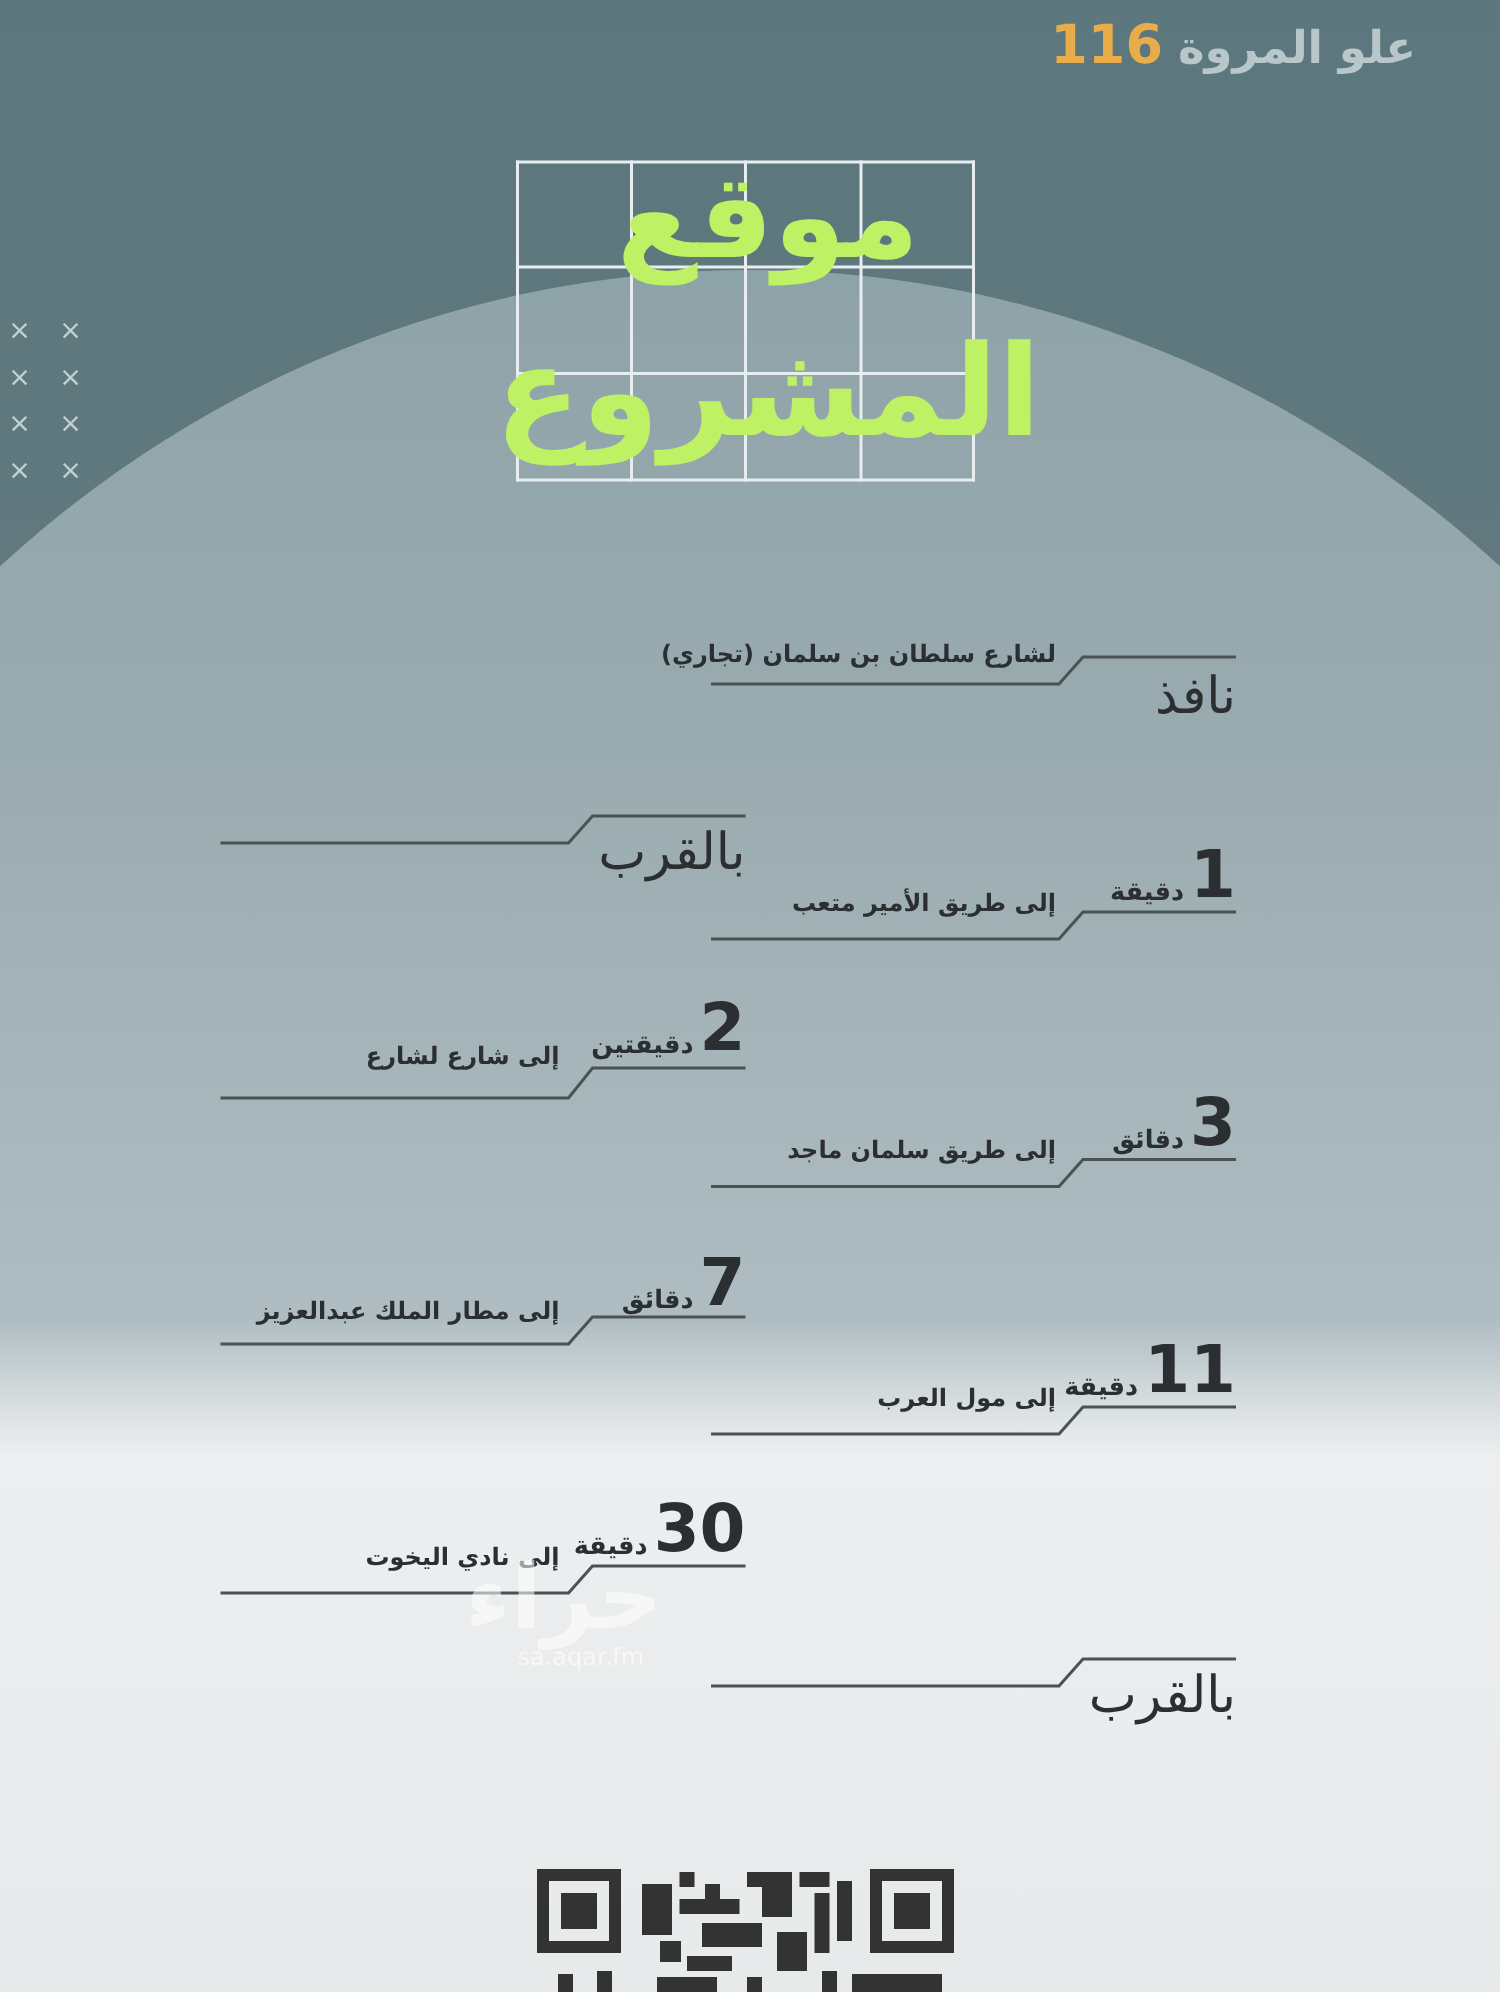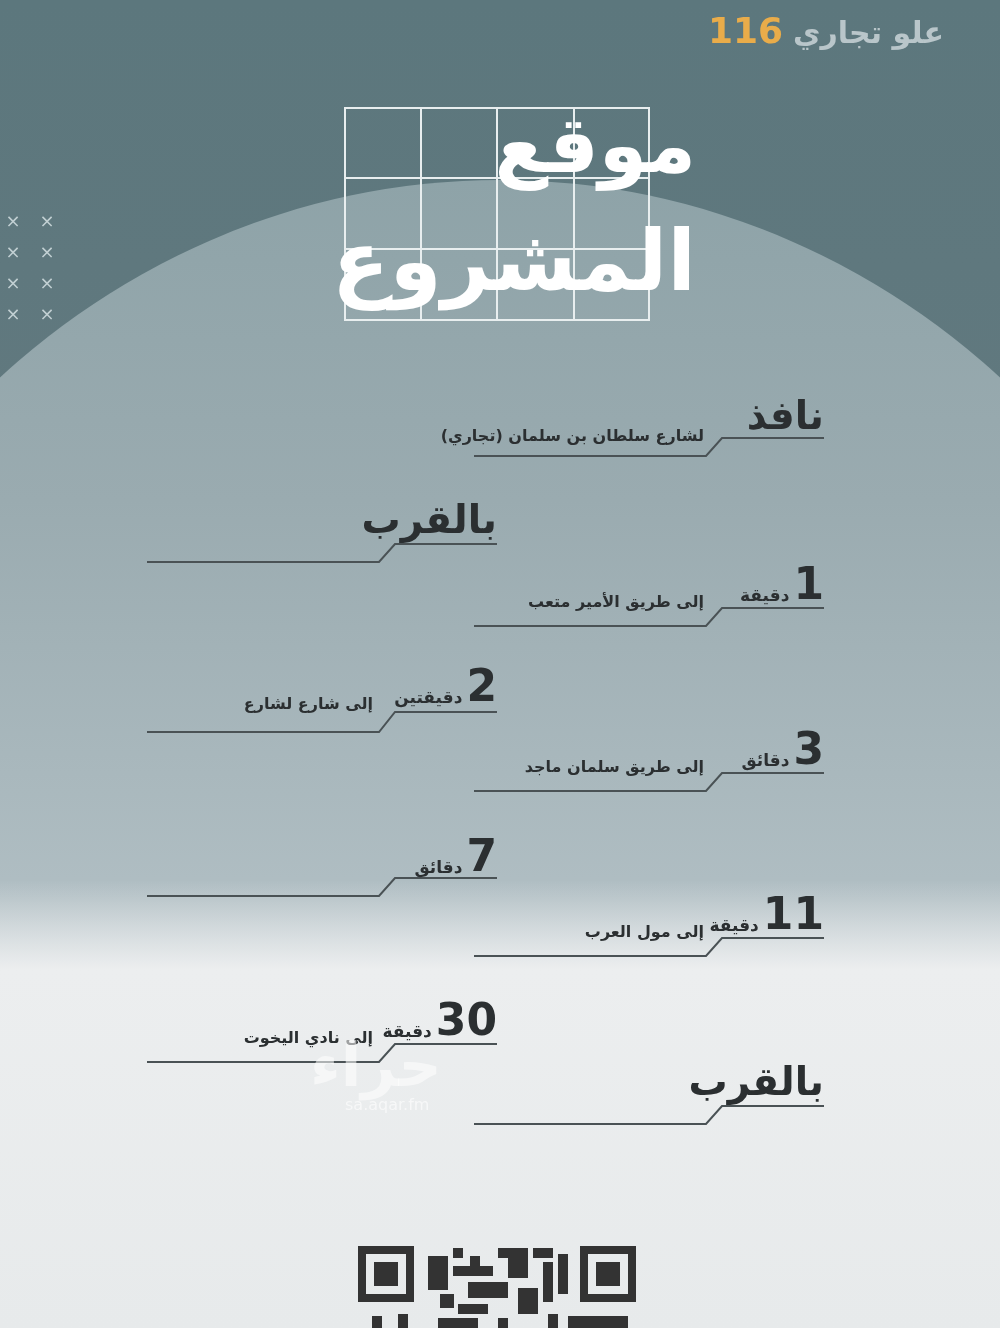--- a/index.html
+++ b/index.html
@@ -15,52 +15,52 @@
   }
   .bg-bottom { position: absolute; left: 0; right: 0; top: 880px; bottom: 0;
     background: linear-gradient(180deg, rgba(230,234,236,0) 0%, #eceeef 20%, #e7eaeb 100%); }
 
   .brand { position: absolute; top: 10px; right: 56px; direction: rtl; display: flex; align-items: baseline; gap: 10px; }
   .brand-name { color: #b9c6ca; font-size: 30px; font-weight: bold; }
   .brand-num { color: #e9ac4a; font-size: 36px; font-weight: bold; font-family: "DejaVu Sans", sans-serif; }
 
   .title-grid { position: absolute; left: 344px; top: 107px; width: 306px; height: 214px; }
   .title-grid .gl { position: absolute; background: #e8eeef; }
-  .title-text { position: absolute; left: 296px; width: 400px; color: #ffffff; font-weight: bold; direction: rtl; }
+  .title-text { position: absolute; left: 312px; width: 400px; text-align: center; color: #bef264; font-weight: bold; direction: rtl; }
   .t1 { top: 100px; font-size: 78px; }
   .t2 { top: 212px; font-size: 84px; }
 
   .xmarks { position: absolute; left: 4px; top: 210px; width: 60px; }
   .xmark { position: absolute; color: #c2d0d3; font-size: 18px; width: 18px; text-align: center; }
 
   .item { position: absolute; direction: rtl; color: #2b2f31; }
   .item .head { position: absolute; right: 0; top: 0; white-space: nowrap; display: flex; align-items: flex-end; gap: 4px; }
   .item .big { font-size: 44px; font-weight: bold; line-height: 44px; font-family: "DejaVu Sans", sans-serif; }
   .item .unit { font-size: 17px; font-weight: bold; line-height: 22px; }
-  .item .word { font-size: 39px; font-weight: bold; line-height: 40px; }
+  .item .word { font-size: 34px; font-weight: normal; line-height: 40px; margin-top: 48px; }
   .item .desc { position: absolute; top: 30px; white-space: nowrap; font-size: 16px; font-weight: bold; color: #2b2f31; }
   .item svg.line { position: absolute; left: 0; top: 0; overflow: visible; }
 
   .qr { position: absolute; left: 358px; top: 1244px; width: 280px; height: 84px; overflow: hidden; }
   .qr .finder { position: absolute; width: 56px; height: 56px; border: 8px solid #333; box-sizing: border-box; background: transparent; }
   .qr .finder::after { content: ""; position: absolute; left: 8px; top: 8px; width: 24px; height: 24px; background: #333; }
   .qr .mod { position: absolute; background: #333; }
 
   .watermark { position: absolute; left: 310px; top: 1030px; color: rgba(255,255,255,0.55); font-size: 60px; font-weight: bold; direction: rtl; }
   .watermark-sub { position: absolute; left: 345px; top: 1095px; color: rgba(255,255,255,0.6); font-size: 16px; }
 </style>
 </head>
 <body>
 
 <div class="bg-top"></div>
 <div class="bg-circle"></div>
 <div class="bg-bottom"></div>
 
 <div class="brand">
-  <span class="brand-name">علو تجاري</span>
+  <span class="brand-name">علو المروة</span>
   <span class="brand-num">116</span>
 </div>
 
 <div class="xmarks">
   <span class="xmark" style="left:0;top:0">×</span>
   <span class="xmark" style="left:34px;top:0">×</span>
   <span class="xmark" style="left:0;top:31px">×</span>
   <span class="xmark" style="left:34px;top:31px">×</span>
   <span class="xmark" style="left:0;top:62px">×</span>
   <span class="xmark" style="left:34px;top:62px">×</span>
@@ -135,20 +135,21 @@
 </div>
 
 <div class="item" style="left:147px;top:834px;width:350px;height:70px">
   <svg class="line" width="350" height="70">
       <polyline points="0,62 232,62 248,44 350,44" fill="none" stroke="#4a5255" stroke-width="2"></polyline>
     </svg>
   <div class="head">
       <span class="big">7</span>
       <span class="unit">دقائق</span>
     </div>
+  <div class="desc" style="right:124px">إلى مطار الملك عبدالعزيز</div>
 </div>
 
 <div class="item" style="left:474px;top:892px;width:350px;height:70px">
   <svg class="line" width="350" height="70">
       <polyline points="0,64 232,64 248,46 350,46" fill="none" stroke="#4a5255" stroke-width="2"></polyline>
     </svg>
   <div class="head">
       <span class="big">11</span>
       <span class="unit">دقيقة</span>
     </div>

